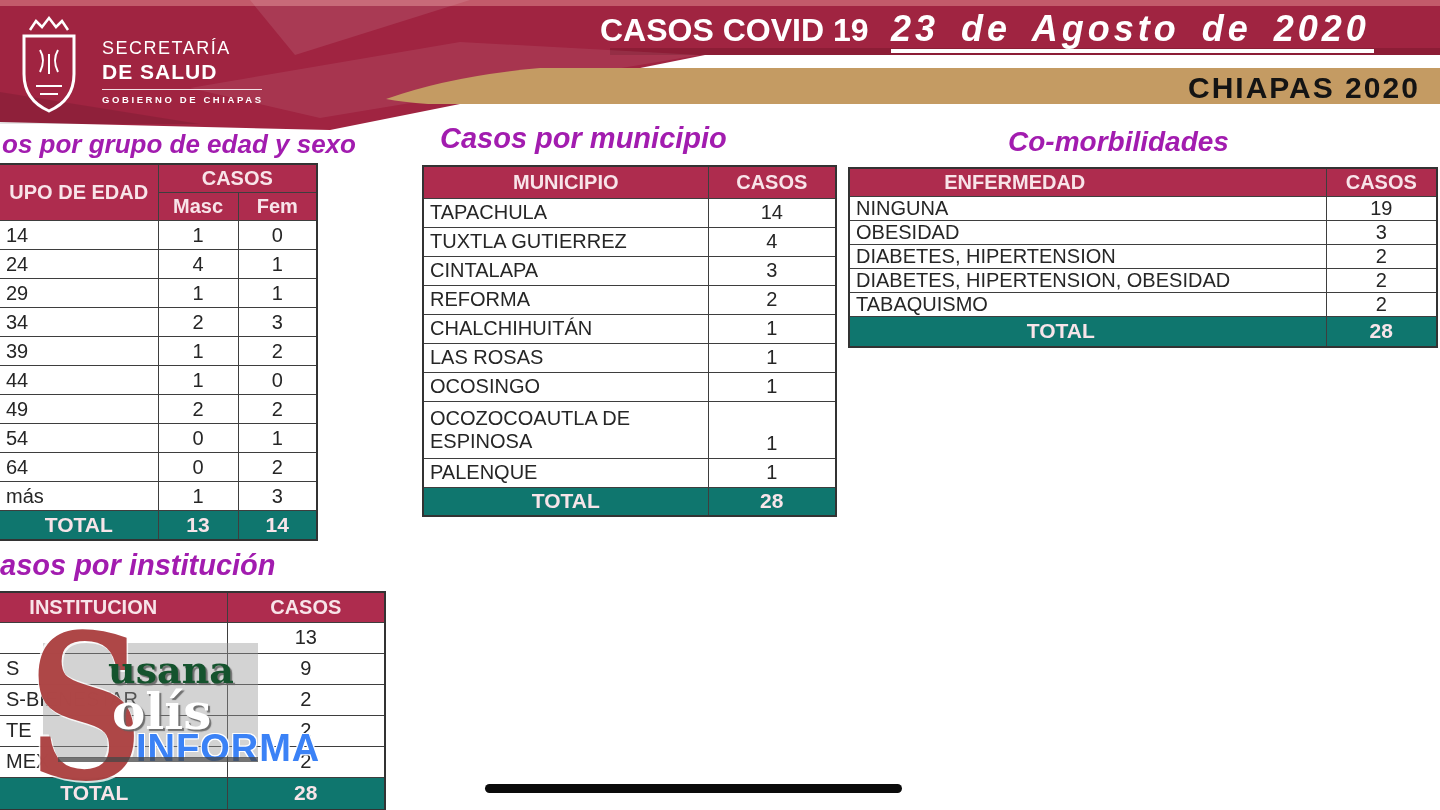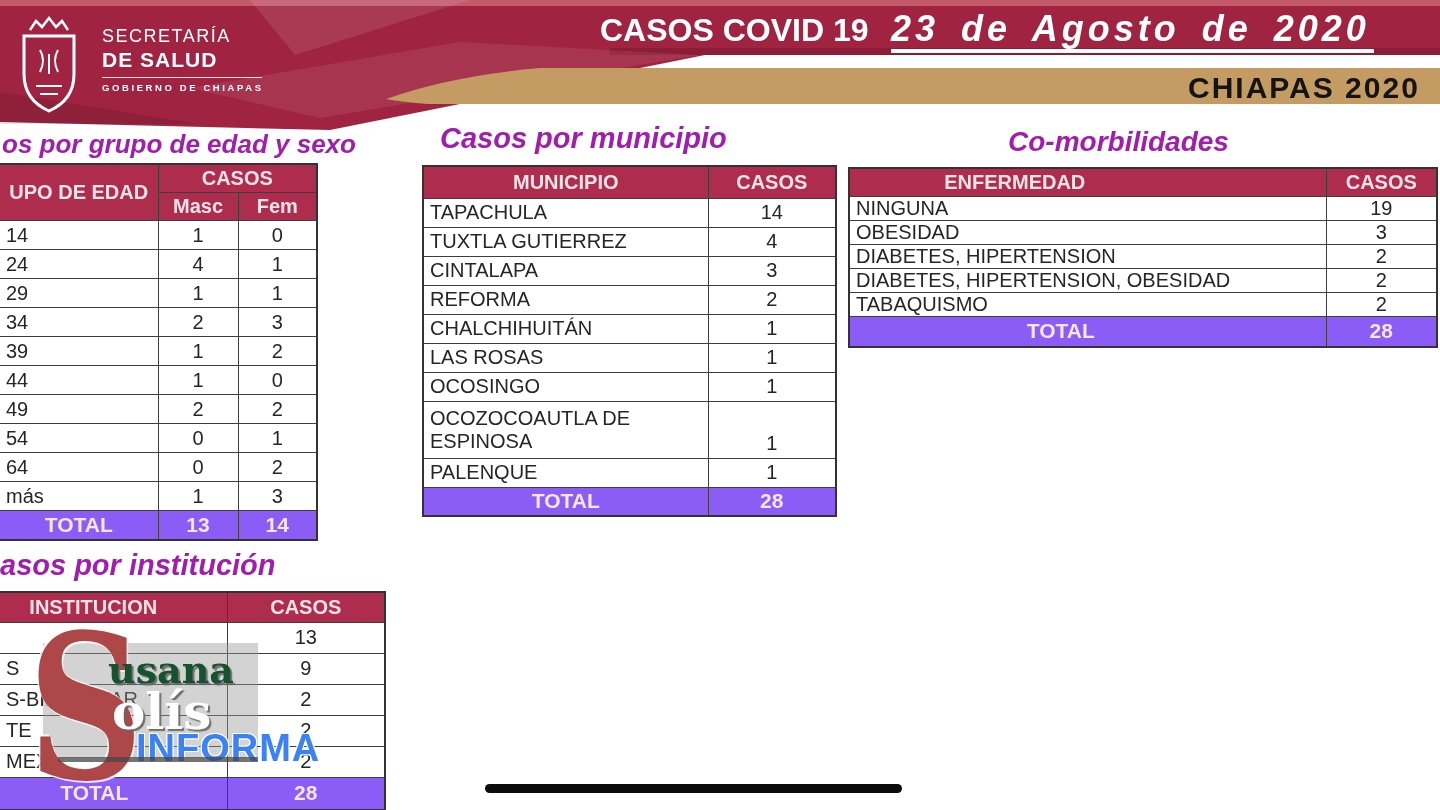--- a/index.html
+++ b/index.html
@@ -2,21 +2,21 @@
 <html><head>
 <meta charset="utf-8">
 <style>
   html,body{margin:0;padding:0;background:#ffffff;}
   #screen{position:relative;width:1440px;height:810px;overflow:hidden;background:#fff;
           font-family:"Liberation Sans",sans-serif;}
 
   
   #header-svg{position:absolute;left:0;top:0;z-index:0;pointer-events:none;}
   .logo{position:absolute;left:10px;top:16px;z-index:3;color:#fff;display:flex;gap:14px;}
-  .logo-text{margin-top:10px;}
+  .logo-text{margin-top:22px;}
   .lt1{font-size:18px;letter-spacing:1.5px;}
   .lt2{font-size:21px;font-weight:bold;letter-spacing:1px;margin-top:1px;}
   .logo-rule{width:160px;height:0;border-top:1px solid rgba(255,255,255,.85);margin:5px 0 4px;}
   .lt3{font-size:9.5px;font-weight:bold;letter-spacing:2.6px;}
 
   .main-title{position:absolute;left:600px;top:9px;white-space:nowrap;color:#fff;z-index:3;text-align:center;}
   .mt-1{font-size:32px;font-weight:bold;}
   .mt-2{display:inline-block;font-size:36px;font-weight:bold;font-style:italic;margin-left:18px;
         letter-spacing:4px;word-spacing:8px;border-bottom:4px solid #fff;padding:0 4px 0 0;line-height:40px;}
   .chiapas{position:absolute;left:1188px;top:71px;font-size:30px;font-weight:bold;letter-spacing:2px;
@@ -31,21 +31,21 @@
 
   
   .tbl{position:absolute;border-collapse:collapse;table-layout:fixed;color:#262626;z-index:1;
        border:2px solid #333;}
   .tbl th,.tbl td{border:1px solid #3e3e3e;overflow:hidden;padding:0 6px;box-sizing:border-box;
        white-space:pre-line;line-height:1.15;}
   .tbl thead th{background:#AE2C4E;color:#F8E4E9;font-weight:bold;font-size:20px;text-align:center;padding:2px 4px;}
   .tbl td{font-size:20px;}
   .tbl td:first-child{text-align:left;}
   .tbl td:last-child{text-align:center;}
-  .total-row td{background:#8b5cf6;color:#F8E4E9;font-weight:bold;font-size:21px;text-align:center !important;}
+  .total-row td{background:#0f766e;color:#F8E4E9;font-weight:bold;font-size:21px;text-align:center !important;}
   .cut{border-left:0;}
   .cut th:first-child,.cut td:first-child{border-left:0;}
 
   #ageTable{left:0;top:163px;width:317px;}
   #ageTable thead tr{height:28px;}
   #ageTable tbody tr{height:29px;}
   #ageTable .total-row{height:29px;}
   #ageTable td:nth-child(2),#ageTable td:nth-child(3){text-align:center;}
 
   #muniTable{left:422px;top:165px;width:413px;}

